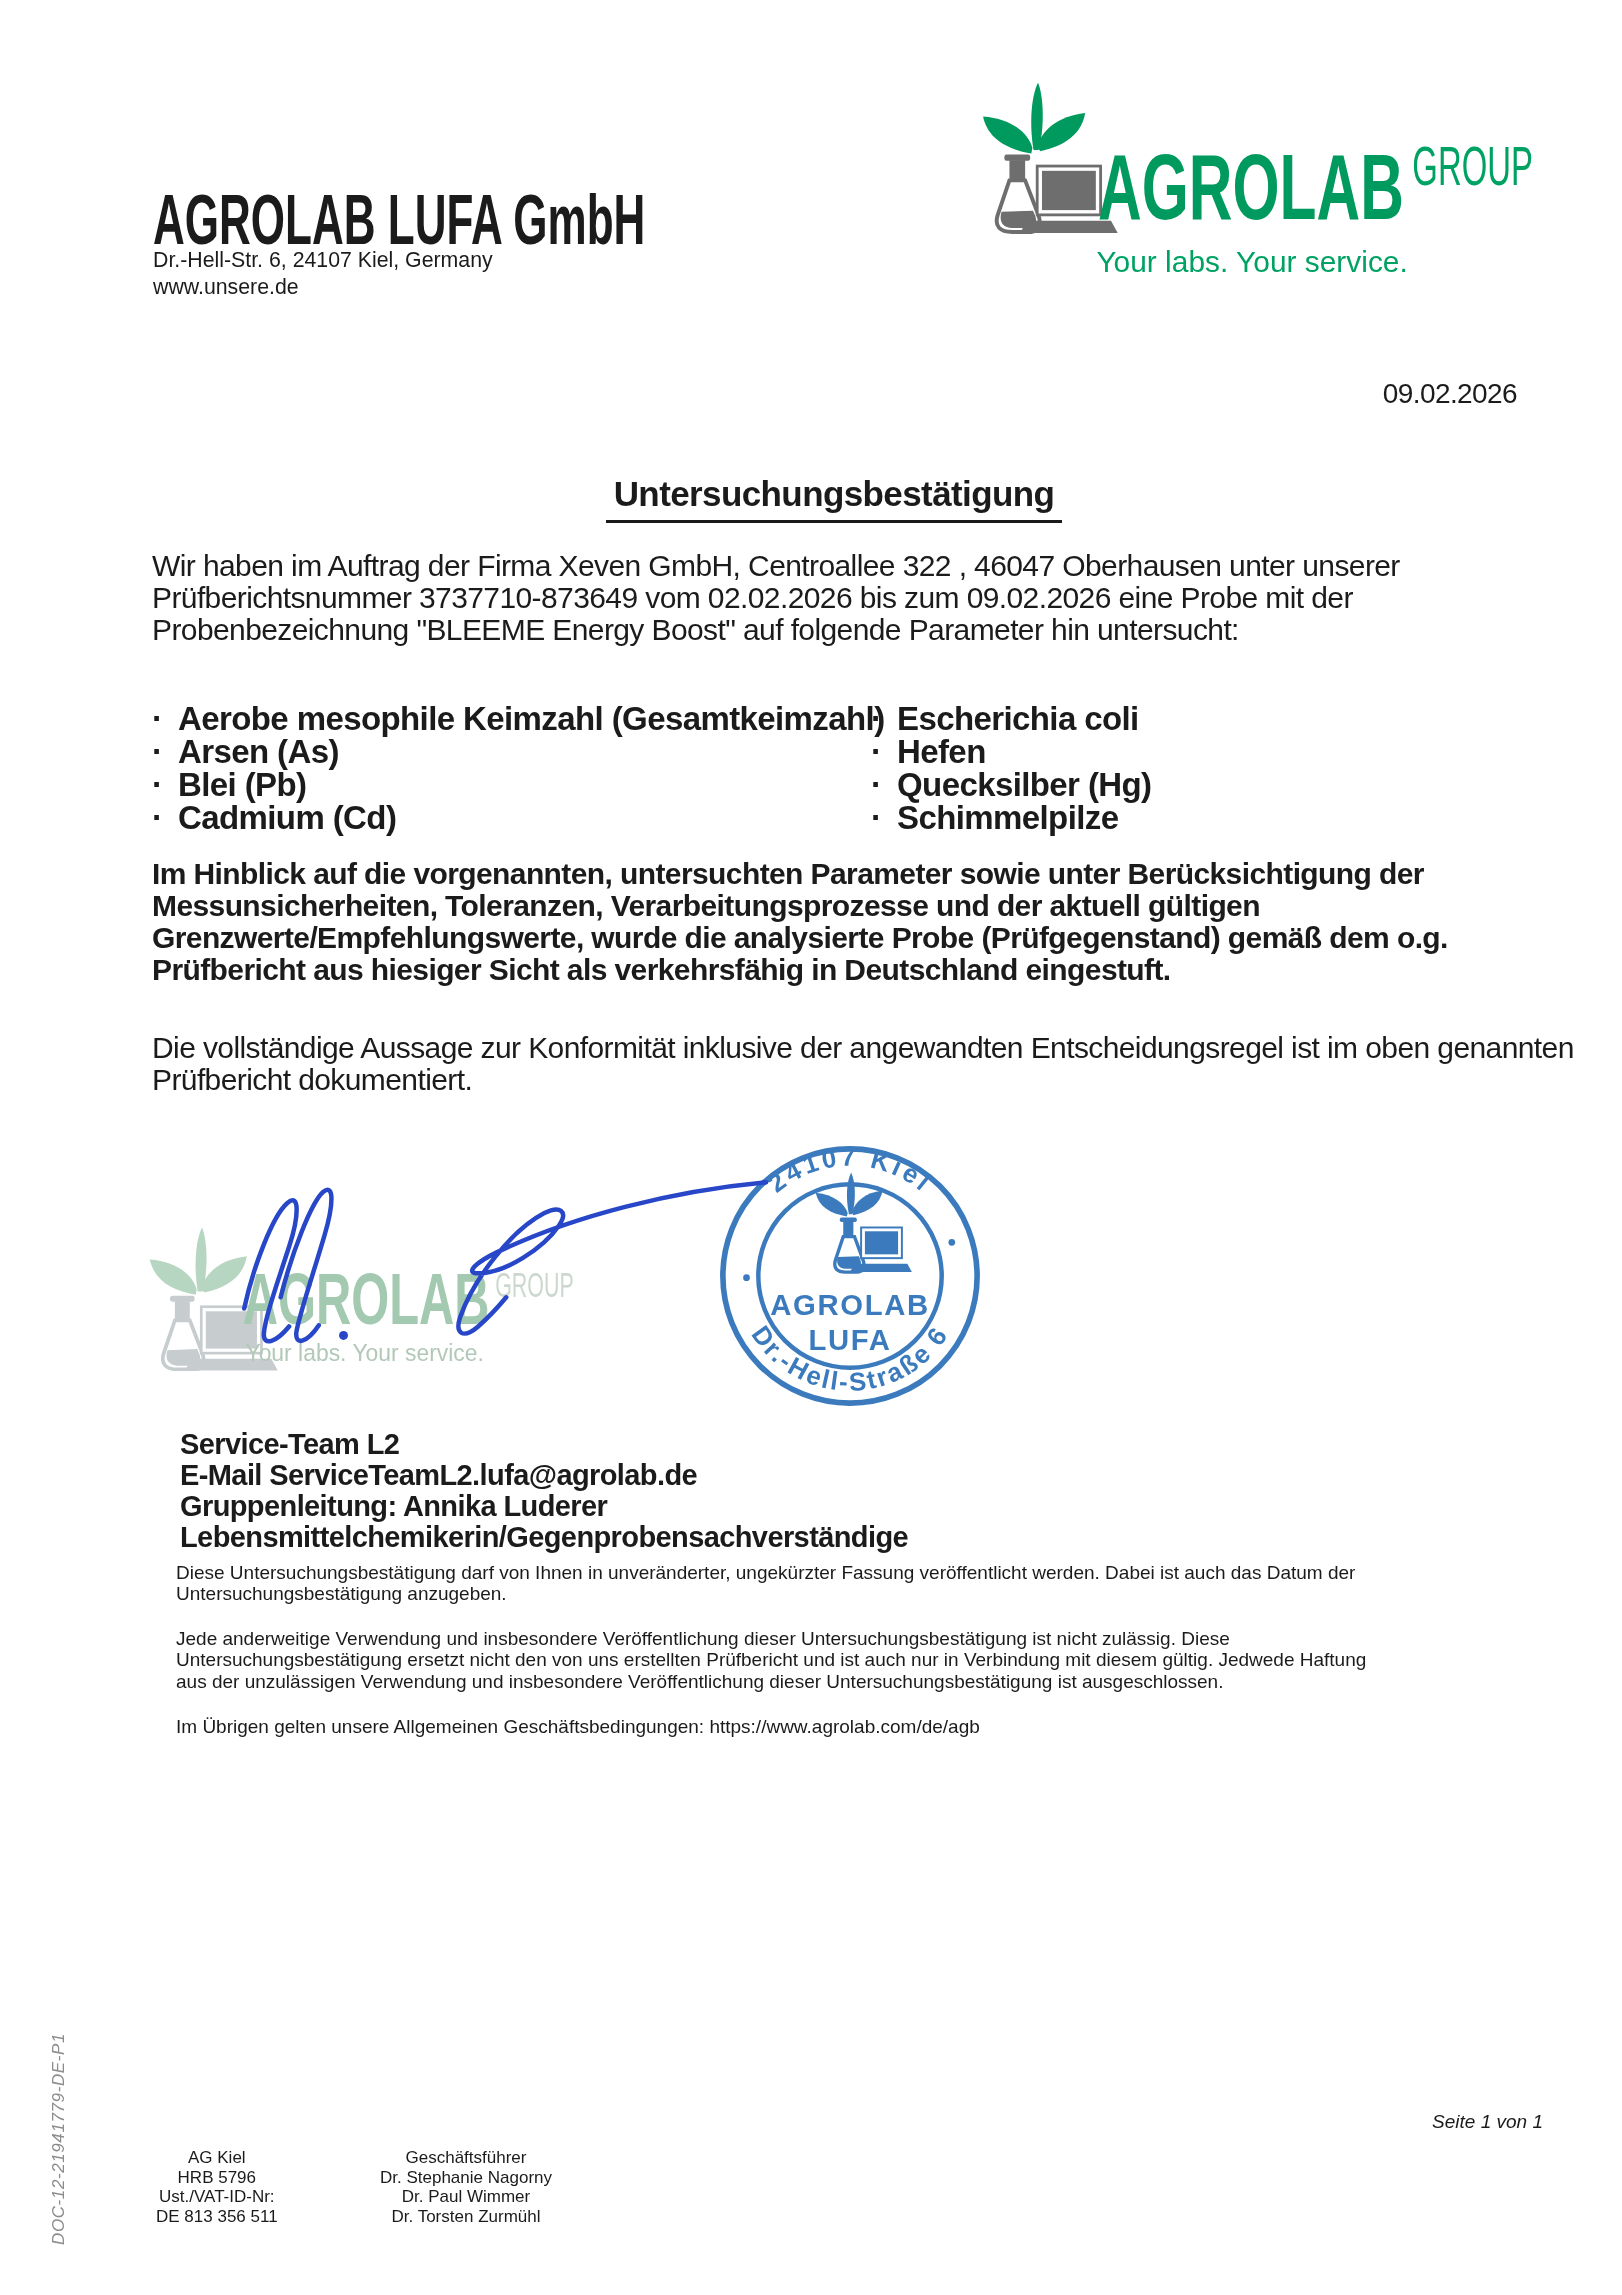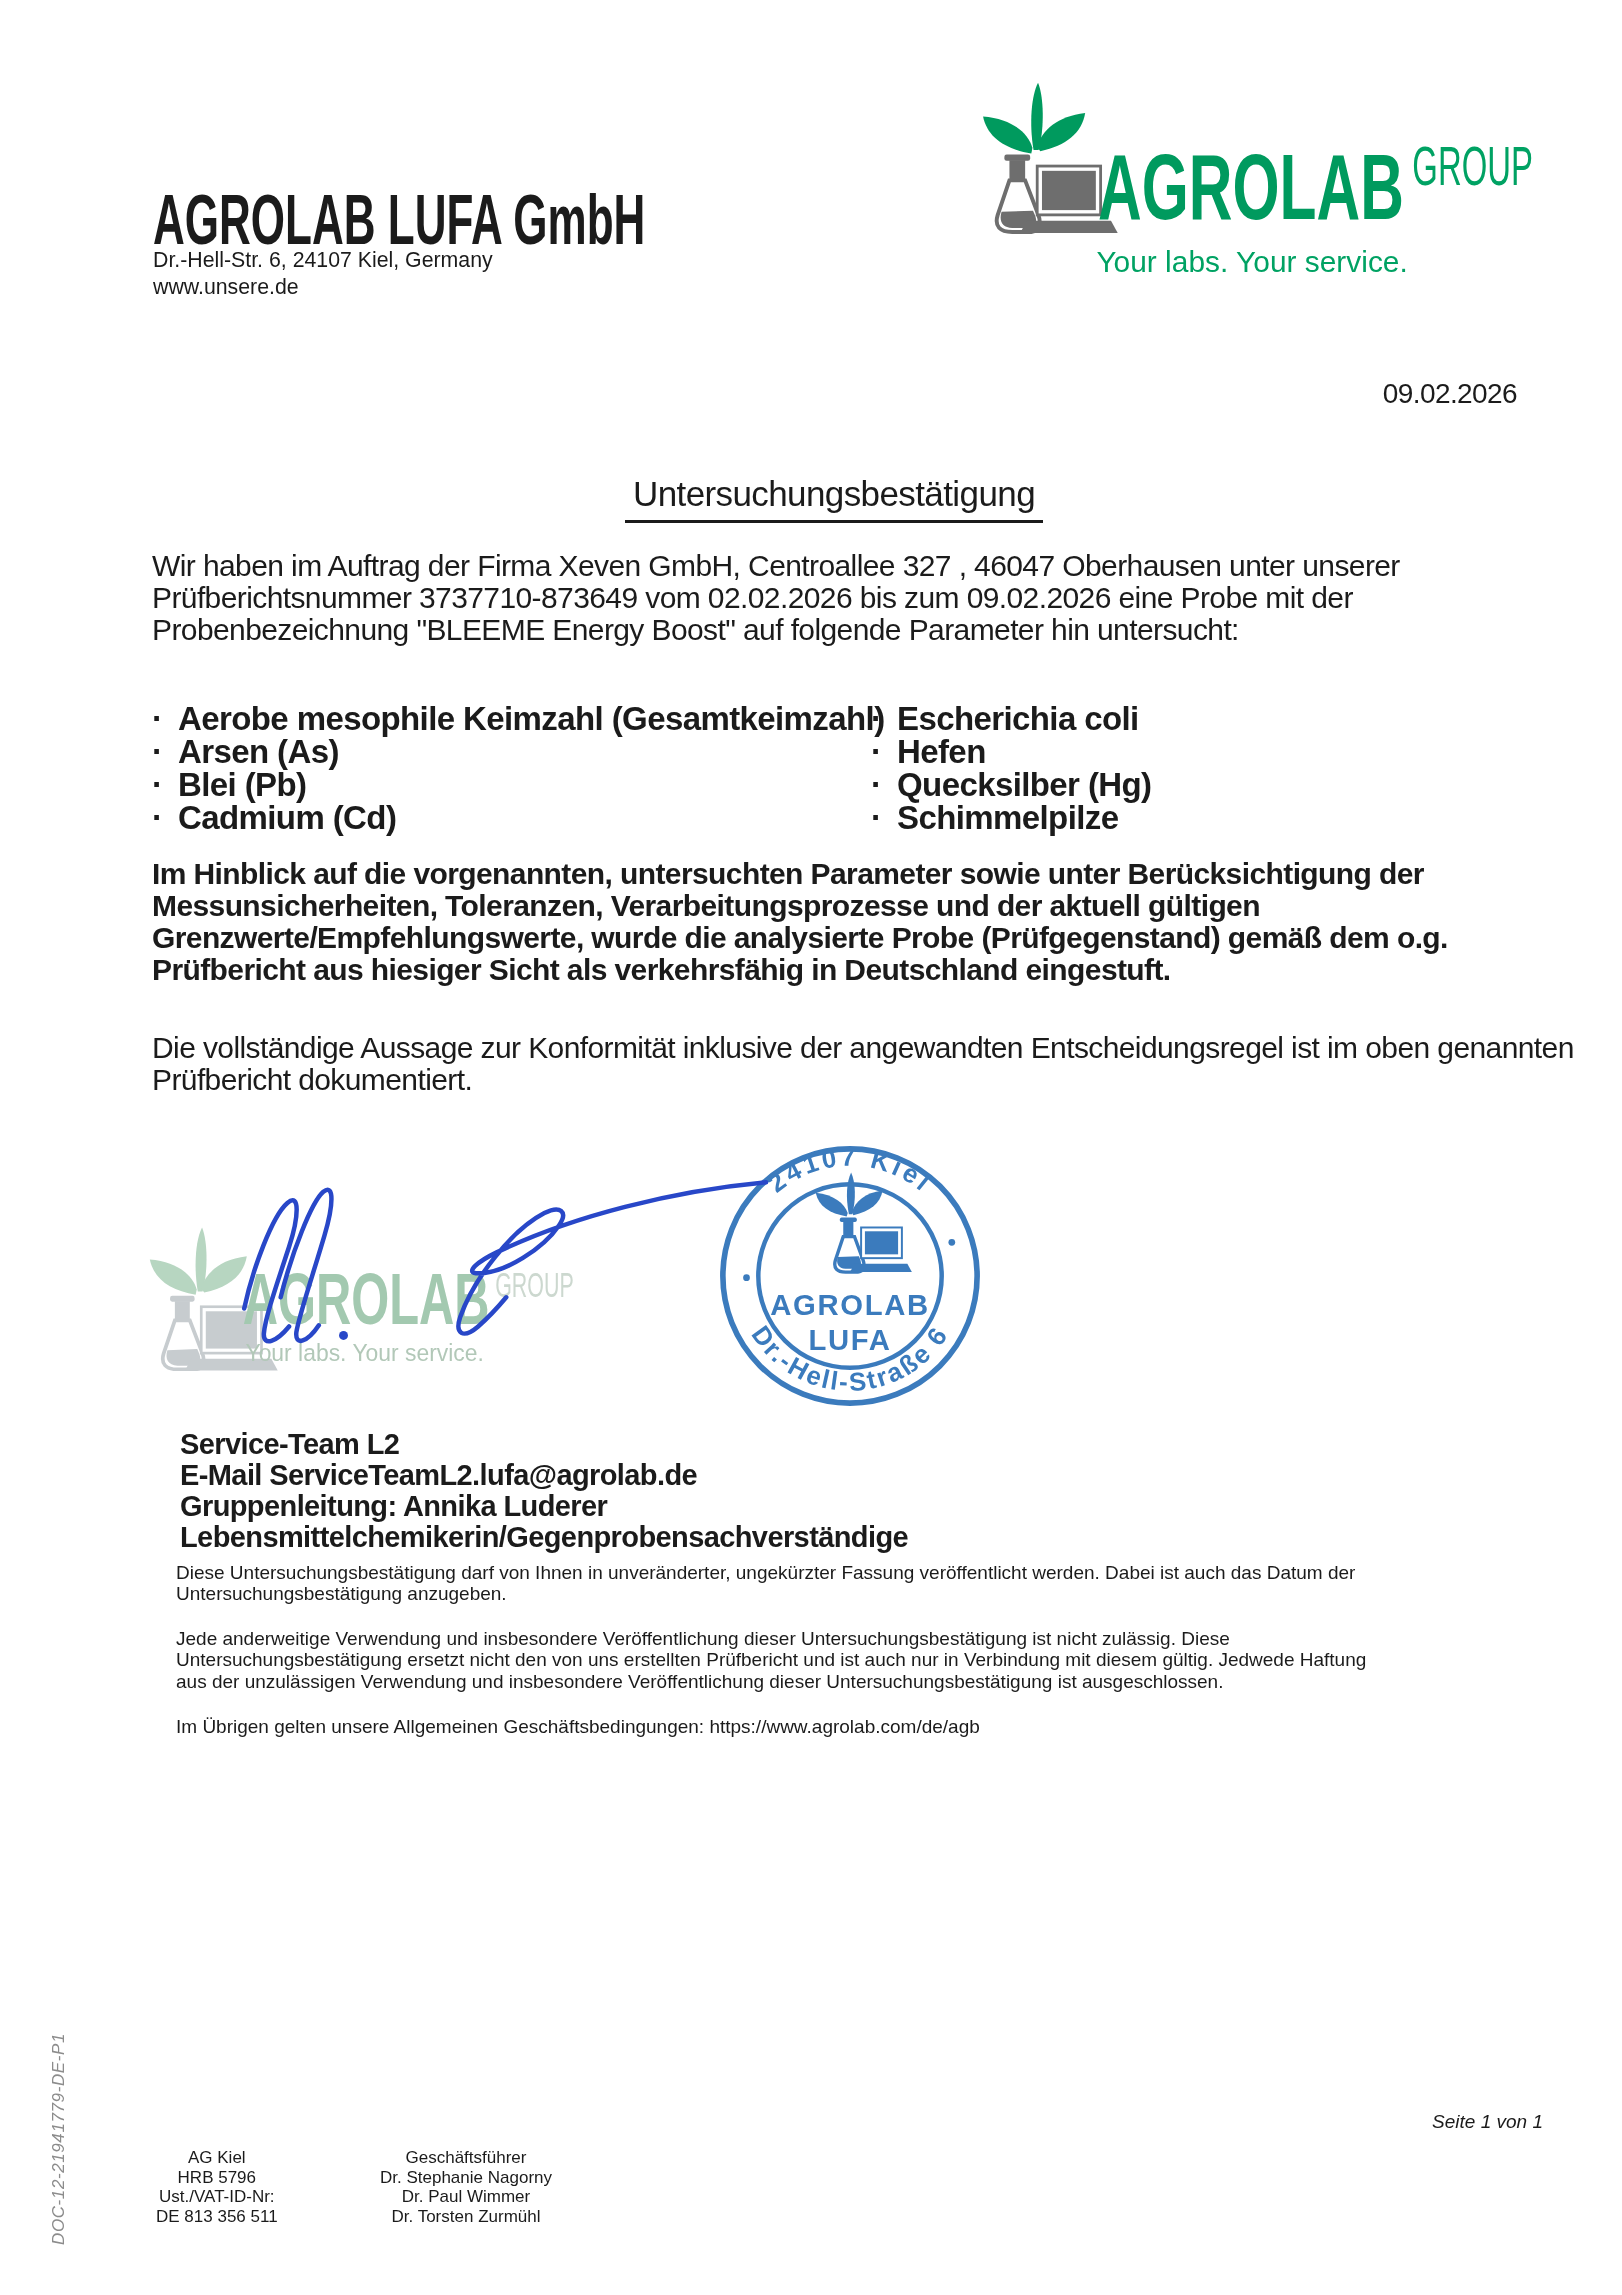--- a/index.html
+++ b/index.html
@@ -17,21 +17,21 @@
     transform:scaleX(0.62);transform-origin:left top;white-space:nowrap;
   }
   .addr{left:153px;top:247px;font-size:21.3px;line-height:27px;}
 
   .logo-svg{left:977px;top:76px;}
 
   .date{right:105px;top:378px;font-size:28px;letter-spacing:-0.6px;}
 
   .title-wrap{left:152px;top:474px;width:1364px;text-align:center;}
   .title{
-    display:inline-block;font-size:35px;font-weight:normal;letter-spacing:-0.6px;
+    display:inline-block;font-size:35px;font-weight:bold;letter-spacing:-0.6px;
     border-bottom:3.4px solid #1b1b1b;padding:0 7.9px 5.6px 7.9px;
   }
 
   .body-text{font-size:30px;line-height:32px;letter-spacing:-0.6px;}
   .intro{left:152px;top:550px;}
   .bold{font-weight:bold;}
 
   .bullets{left:152px;top:702px;width:1364px;}
   .b-col{position:absolute;top:0;}
   .b-col1{left:0;}
@@ -94,21 +94,21 @@
   <text x="212" y="350" font-size="52" fill="#00a263" textLength="555" lengthAdjust="spacingAndGlyphs">Your labs. Your service.</text>
 </svg>
 
 <div class="abs date">09.02.2026</div>
 
 <div class="abs title-wrap">
   <span class="title">Untersuchungsbestätigung</span>
 </div>
 
 <div class="abs intro body-text">
-  <div class="line">Wir haben im Auftrag der Firma Xeven GmbH, Centroallee 327 , 46047 Oberhausen unter unserer</div>
+  <div class="line">Wir haben im Auftrag der Firma Xeven GmbH, Centroallee 322 , 46047 Oberhausen unter unserer</div>
   <div class="line">Prüfberichtsnummer 3737710-873649 vom 02.02.2026 bis zum 09.02.2026 eine Probe mit der</div>
   <div class="line">Probenbezeichnung "BLEEME Energy Boost" auf folgende Parameter hin untersucht:</div>
 </div>
 
 <div class="abs bullets">
   <div class="b-col b-col1">
     <div class="b-row"><span class="b-dot">·</span><span>Aerobe mesophile Keimzahl (Gesamtkeimzahl)</span></div>
     <div class="b-row"><span class="b-dot">·</span><span>Arsen (As)</span></div>
     <div class="b-row"><span class="b-dot">·</span><span>Blei (Pb)</span></div>
     <div class="b-row"><span class="b-dot">·</span><span>Cadmium (Cd)</span></div>

